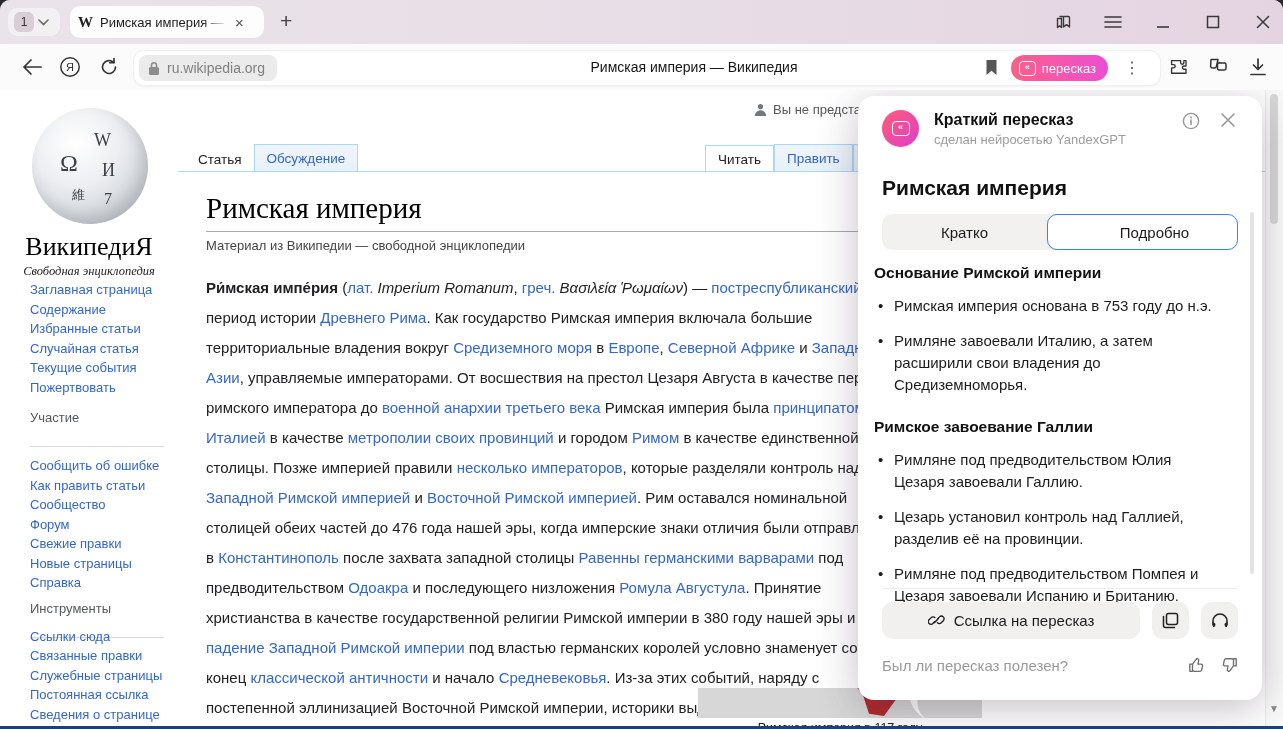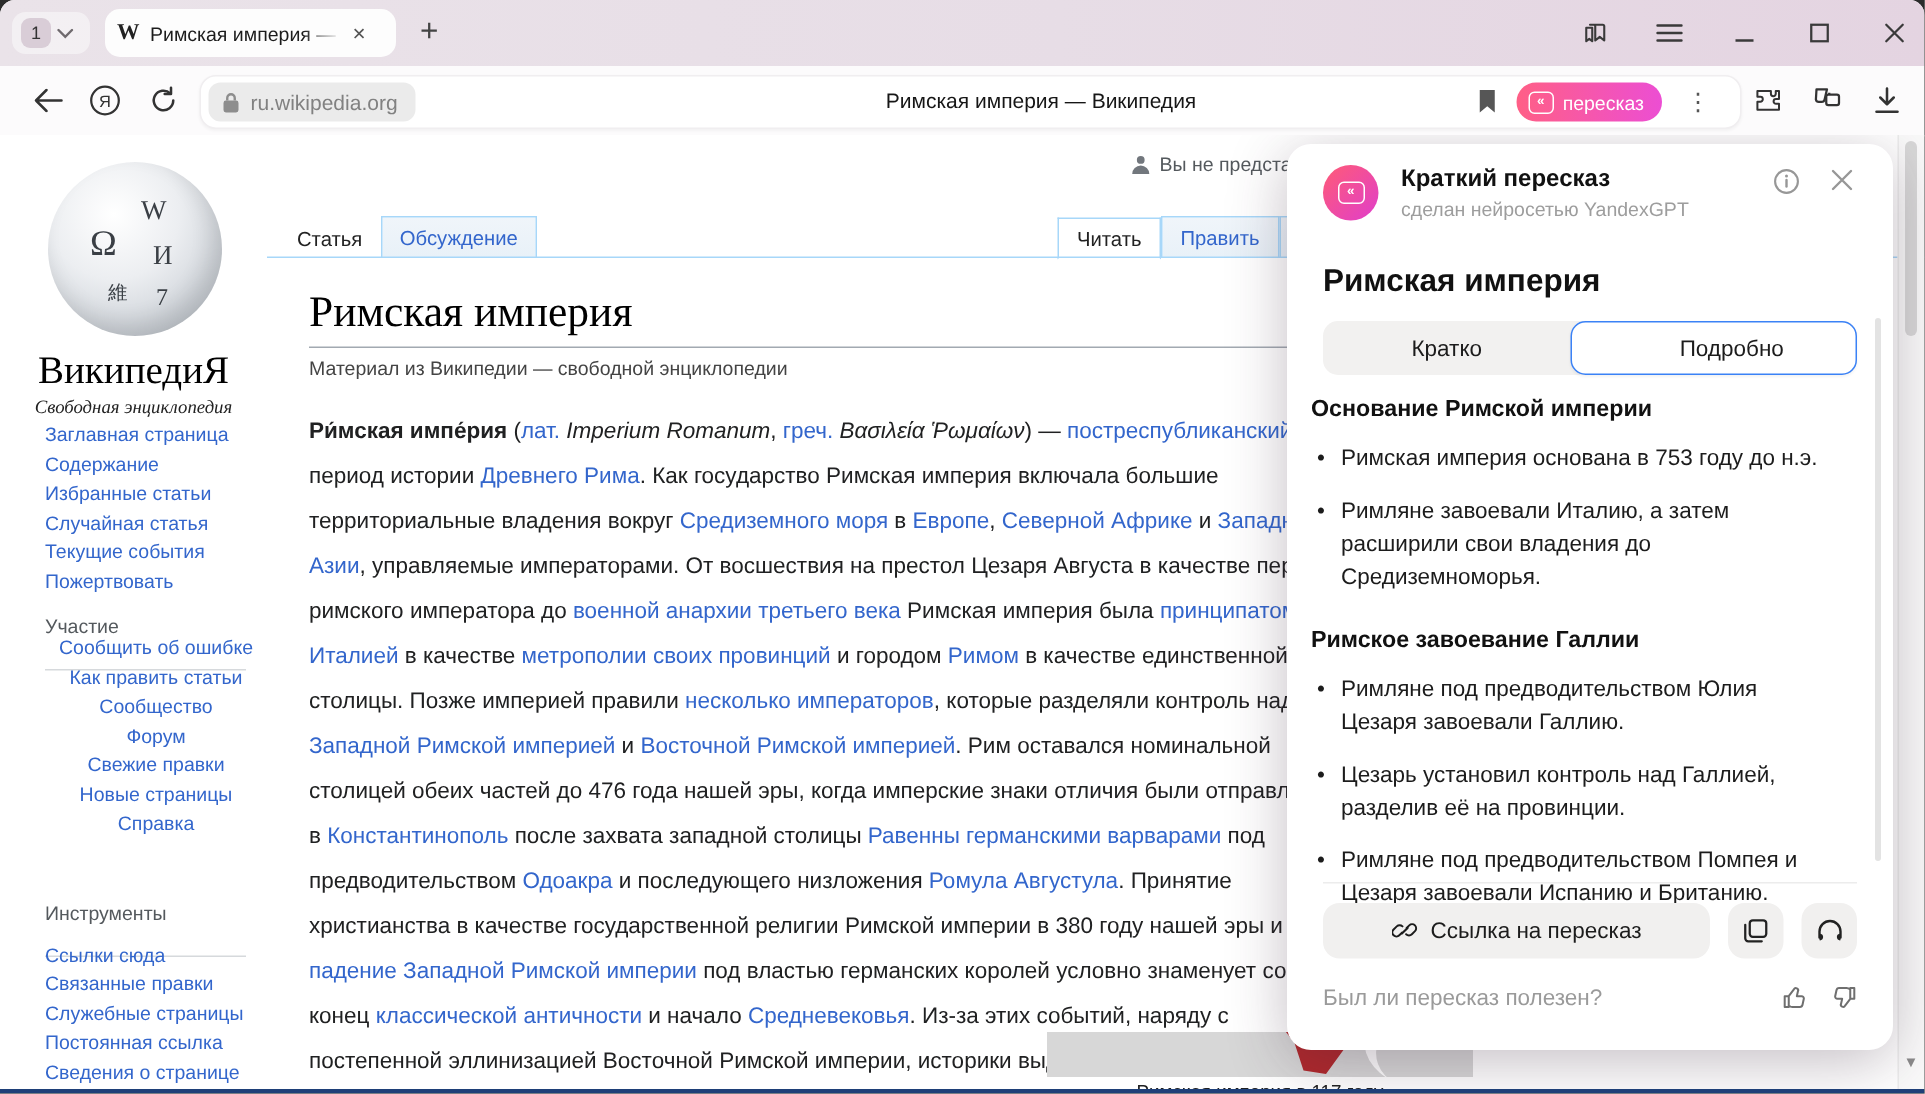--- a/index.html
+++ b/index.html
@@ -249,21 +249,21 @@
       <nav class="snav" style="top:190px" id="nav-main">
           <a>Заглавная страница</a>
           <a>Содержание</a>
           <a>Избранные статьи</a>
           <a>Случайная статья</a>
           <a>Текущие события</a>
           <a>Пожертвовать</a>
         </nav>
       <div id="nav-sections">
           <div class="shead" style="top: 320px;">Участие</div>
-          <nav class="snav" style="top: 332px; text-align: center;">
+          <nav class="snav" style="top: 366px;">
             <a>Сообщить об ошибке</a>
             <a>Как править статьи</a>
             <a>Сообщество</a>
             <a>Форум</a>
             <a>Свежие правки</a>
             <a>Новые страницы</a>
             <a>Справка</a>
           </nav>
           <div class="shead" style="top: 510.5px;">Инструменты</div>
           <nav class="snav" style="top: 536.5px;">

